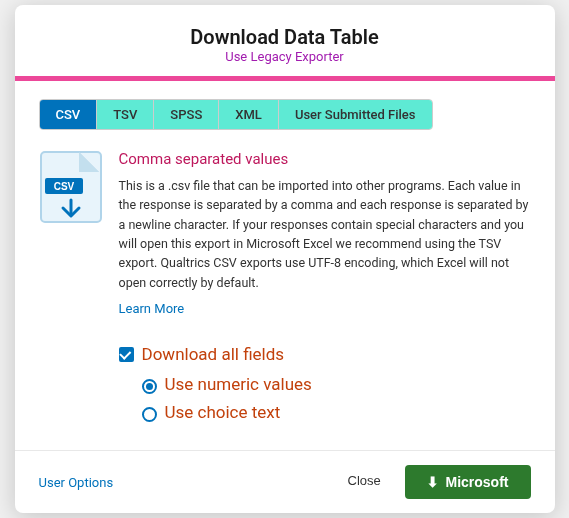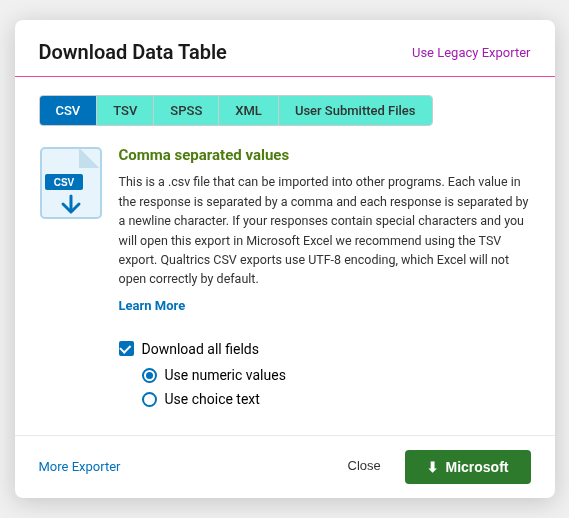--- a/index.html
+++ b/index.html
@@ -19,21 +19,22 @@
       box-shadow: 0 4px 24px rgba(0,0,0,0.18);
       width: 540px;
       padding: 0;
       overflow: hidden;
     }
     .modal-header {
       display: flex;
       align-items: center;
       justify-content: space-between;
       padding: 20px 24px 12px 24px;
-      border-bottom: 1px solid #ec4899;
+      border-bottom: 5px solid #ec4899;
+      flex-direction: column;
     }
     .modal-title {
       font-size: 20px;
       font-weight: 600;
       color: #1a1a1a;
     }
     .legacy-link {
       color: #a21caf;
       font-size: 13px;
       cursor: pointer;
@@ -79,38 +80,37 @@
     }
     .csv-icon svg {
       width: 64px;
       height: 74px;
     }
     .description-area {
       flex: 1;
     }
     .desc-title {
       font-size: 15px;
-      font-weight: 700;
-      color: #4d7c0f;
+      font-weight: 400;
+      color: #be185d;
       margin-bottom: 8px;
     }
     .desc-text {
       font-size: 12.5px;
       color: #333;
       line-height: 1.55;
       margin-bottom: 6px;
     }
     .learn-more {
       color: #0072bb;
       font-size: 13px;
       cursor: pointer;
       text-decoration: none;
       display: inline-block;
       margin-bottom: 28px;
-      font-weight: bold;
     }
     .option-row {
       display: flex;
       align-items: center;
       gap: 8px;
       margin-bottom: 10px;
     }
     .checkbox-custom {
       width: 15px;
       height: 15px;
@@ -129,22 +129,22 @@
     .checkbox-custom.checked::after {
       content: '';
       width: 8px;
       height: 5px;
       border-left: 2px solid #fff;
       border-bottom: 2px solid #fff;
       transform: rotate(-45deg) translateY(-1px);
       display: block;
     }
     .option-label {
-      font-size: 14px;
-      color: #000000;
+      font-size: 17px;
+      color: #c2410c;
     }
     .radio-group {
       margin-left: 23px;
     }
     .radio-row {
       display: flex;
       align-items: flex-end;
       gap: 8px;
       margin-bottom: 8px;
     }
@@ -259,21 +259,21 @@
           </div>
           <div class="radio-row">
             <div class="radio-custom"></div>
             <span class="option-label">Use choice text</span>
           </div>
         </div>
       </div>
     </div>
   </div>
   <div class="modal-footer">
-    <a class="more-options-link">More Exporter</a>
+    <a class="more-options-link">User Options</a>
     <div class="footer-right">
       <button class="close-btn">Close</button>
       <button class="download-btn">
         <span class="download-icon-glyph">⬇</span>
         <span>Microsoft</span>
       </button>
     </div>
   </div>
 </div>
 

